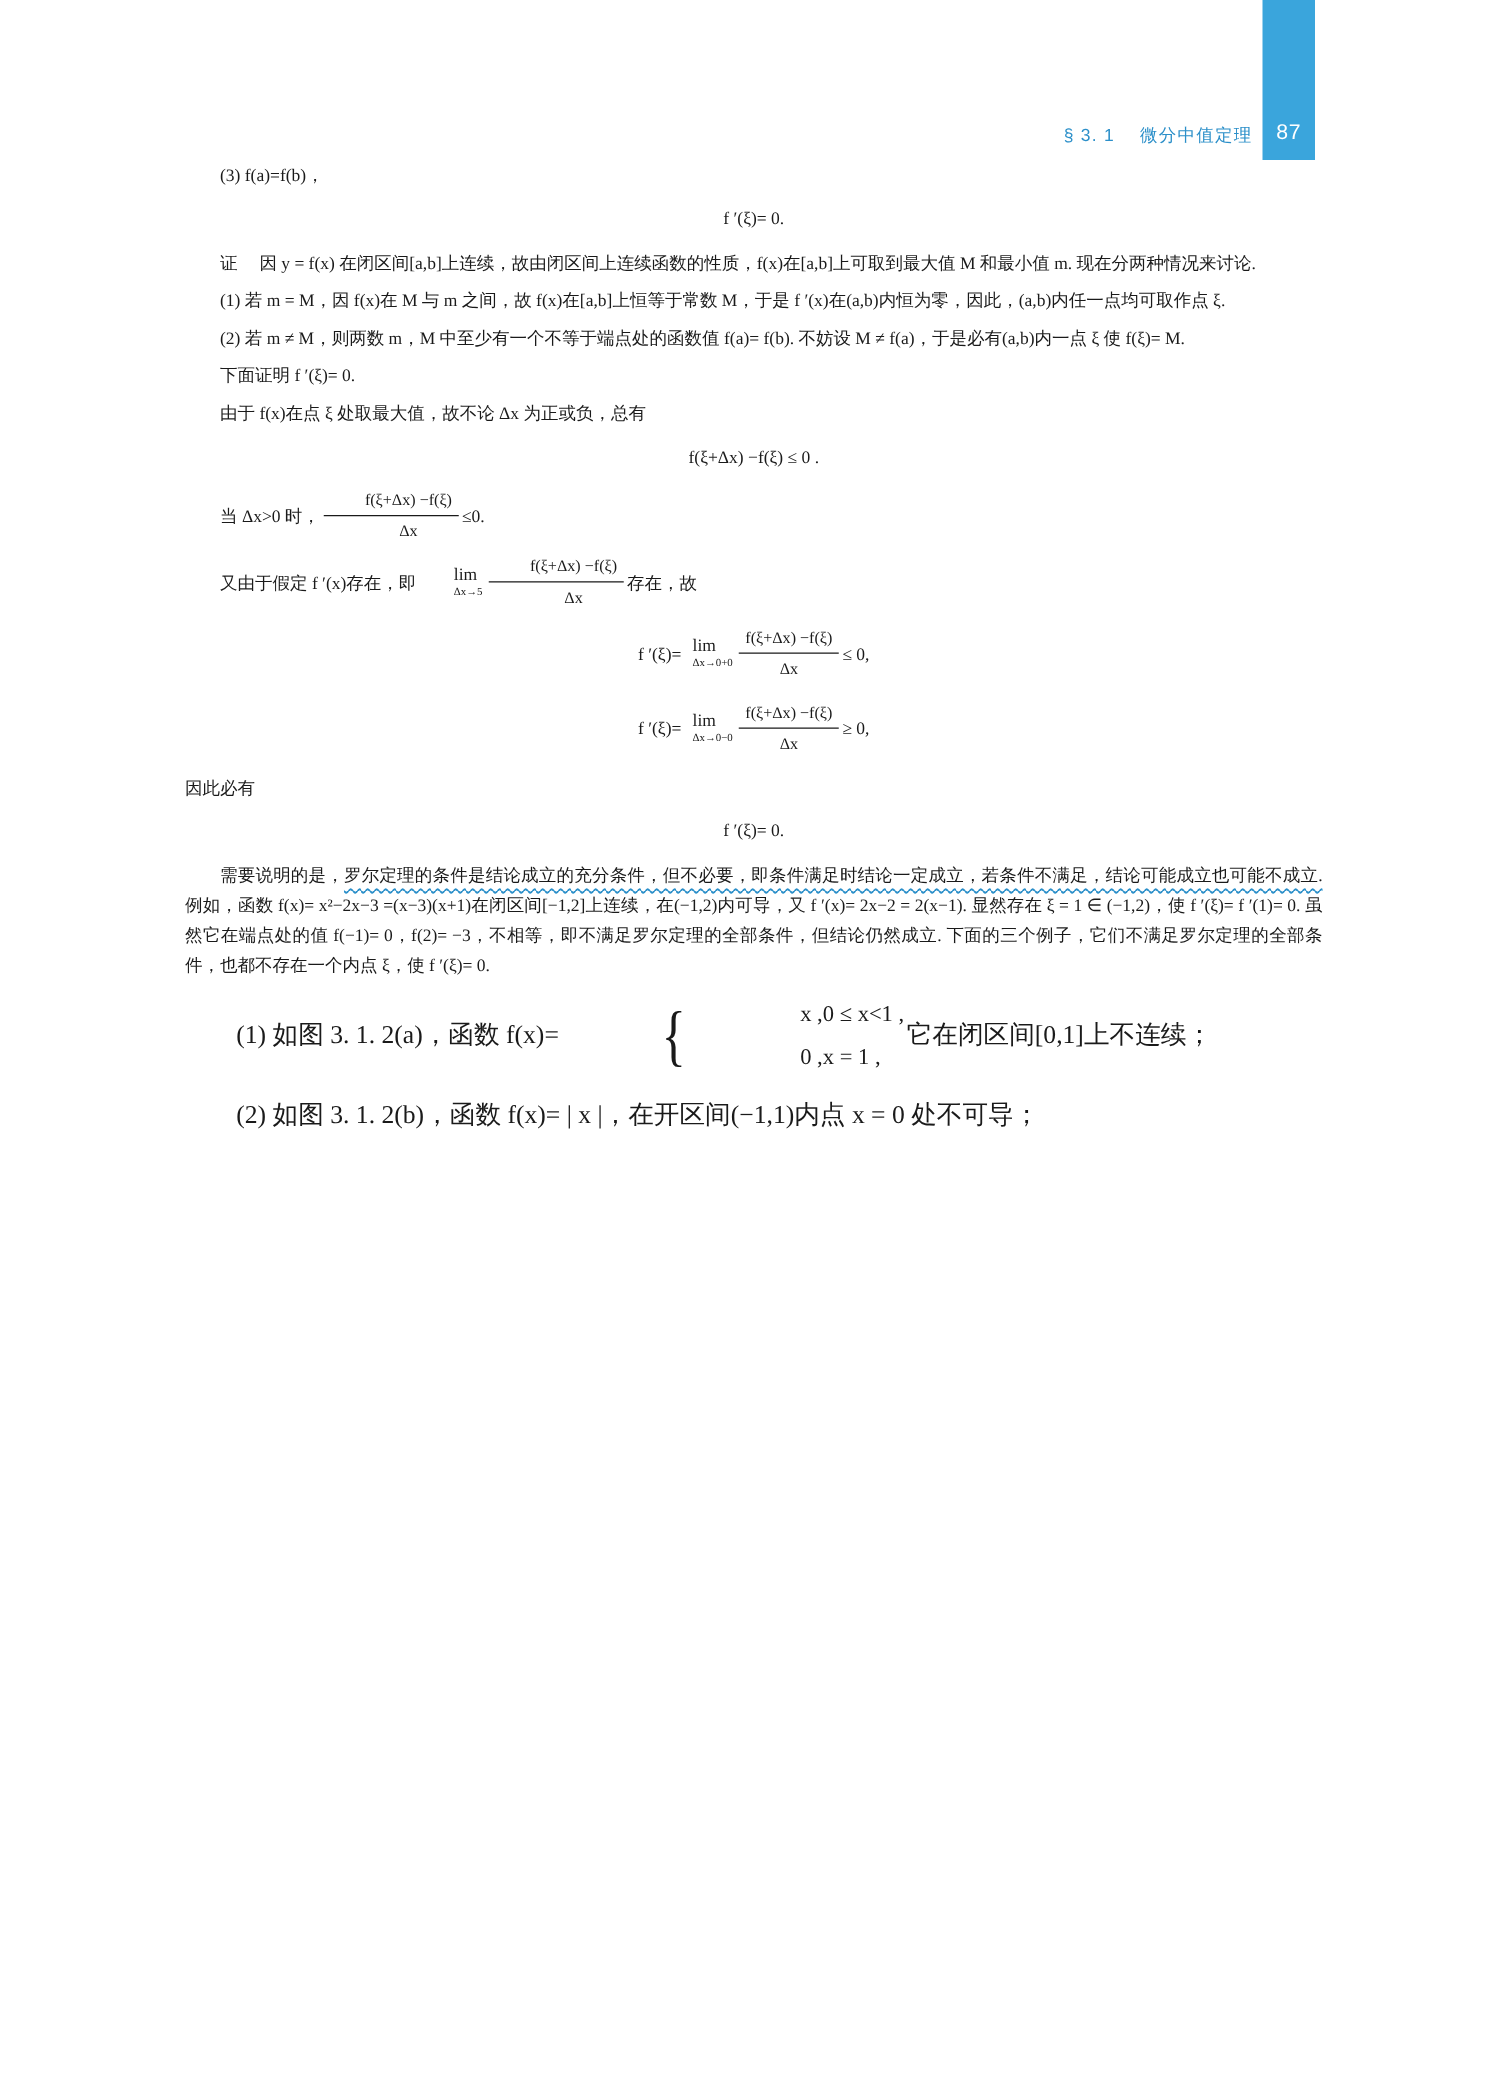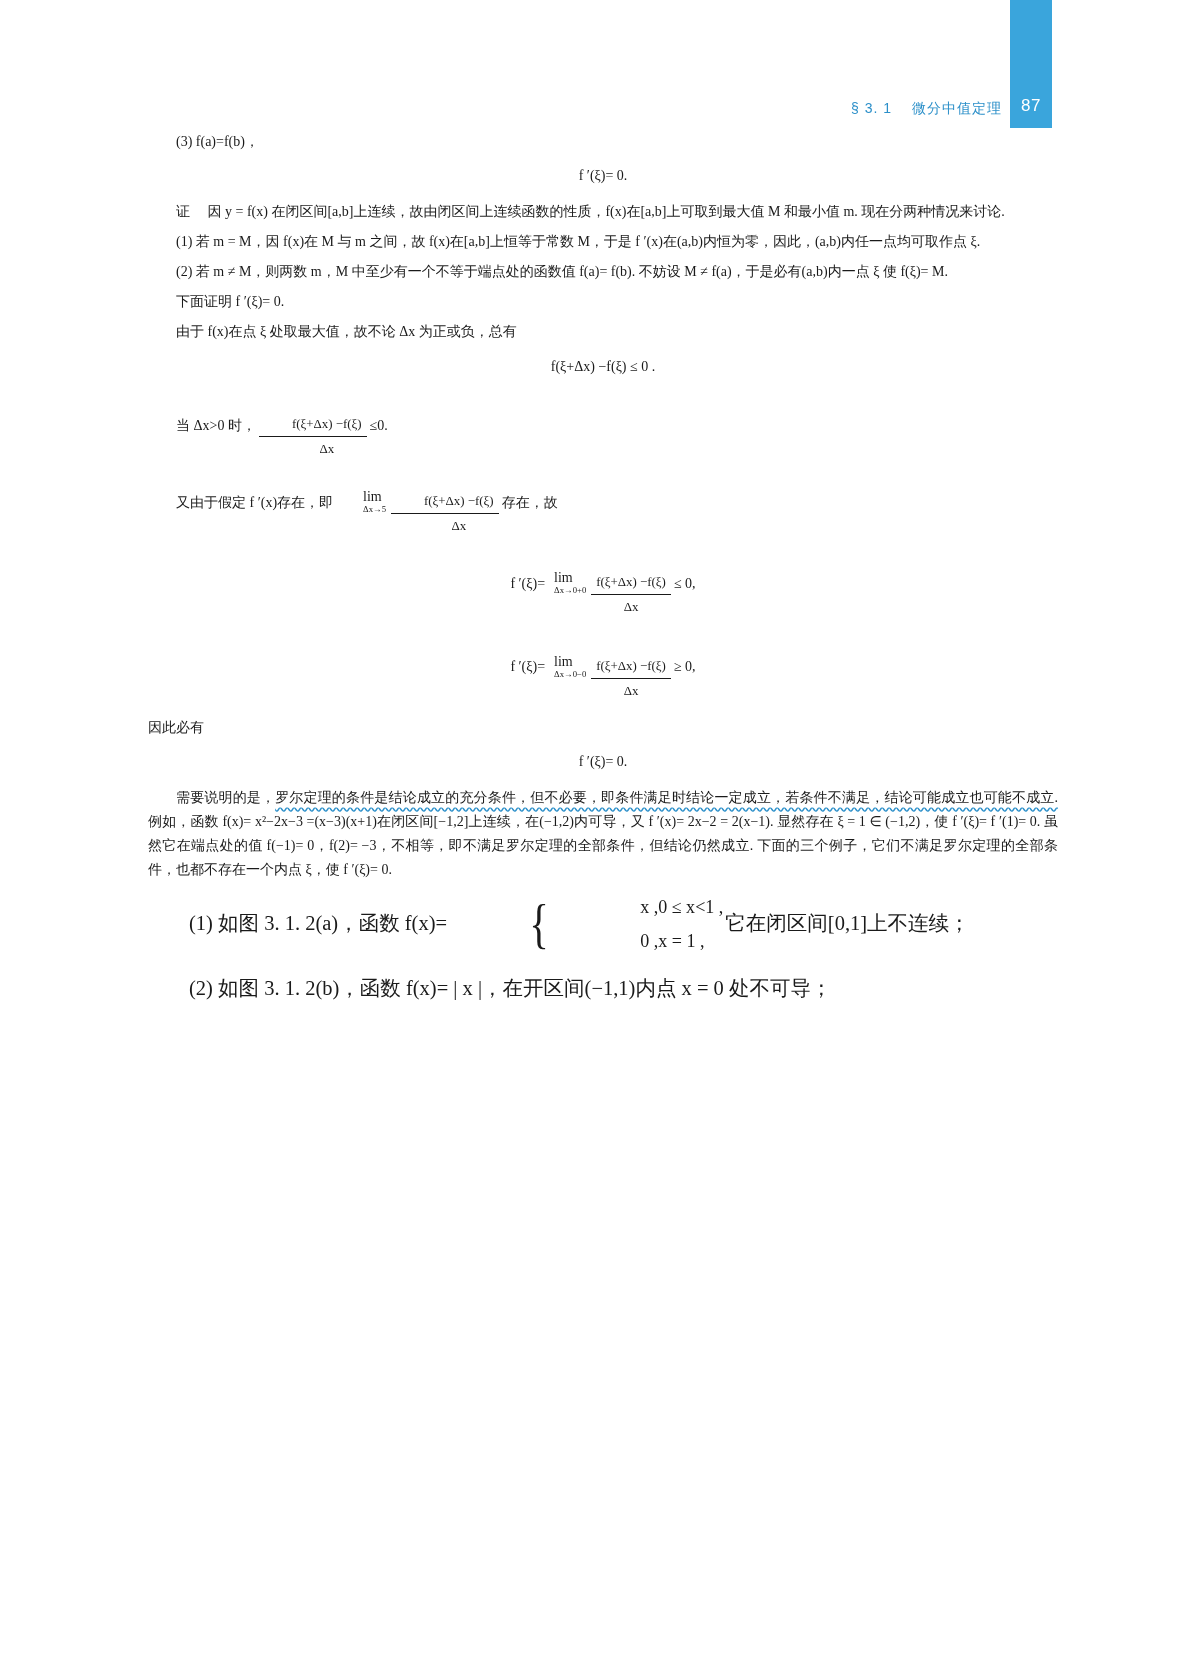--- a/index.html
+++ b/index.html
@@ -88,21 +88,20 @@
     font-size: 0.92em;
     margin: 0 3px;
     position: relative;
     top: -0.15em;
   }
   .frac .num {
     display: block;
     padding: 0 5px 1px 5px;
     border-bottom: 1px solid #1a1a1a;
     white-space: nowrap;
-    margin-top: 24px;
   }
   .frac .den {
     display: block;
     padding: 1px 5px 0 5px;
     white-space: nowrap;
   }
   .limop {
     display: inline-block;
     vertical-align: middle;
     text-align: left;

